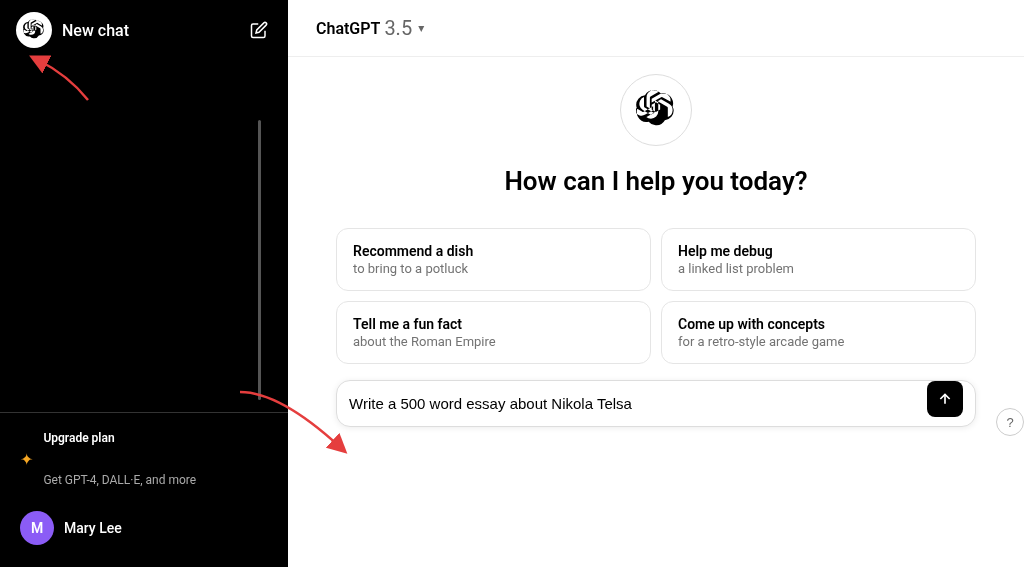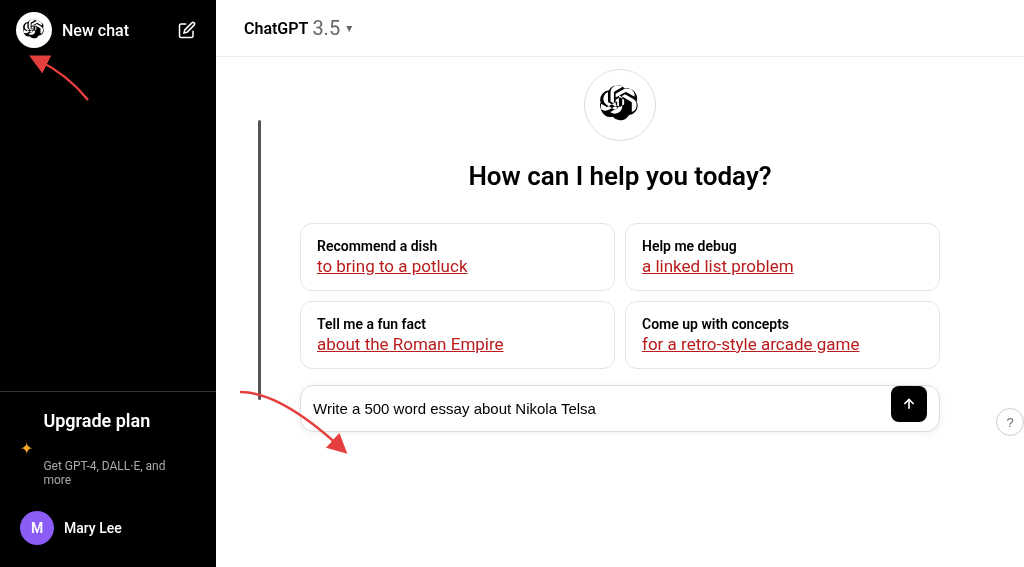--- a/index.html
+++ b/index.html
@@ -7,21 +7,21 @@
       font-family: -apple-system, BlinkMacSystemFont, 'Segoe UI', Roboto, sans-serif;
       width: 1024px;
       height: 567px;
       display: flex;
       overflow: hidden;
       background: #fff;
     }
 
     
     .sidebar {
-      width: 216px;
+      width: 288px;
       background: #000;
       color: #fff;
       display: flex;
       flex-direction: column;
       height: 567px;
       flex-shrink: 0;
       position: relative;
     }
 
     .sidebar-header {
@@ -92,21 +92,21 @@
       margin-bottom: 4px;
     }
 
     .star-icon {
       color: #f5a623;
       font-size: 16px;
     }
 
     .upgrade-text { display: flex; flex-direction: column; }
     .upgrade-title {
-      font-size: 18px;
+      font-size: 12px;
       font-weight: 600;
       color: #fff;
     }
     .upgrade-subtitle {
       font-size: 12px;
       color: #aaa;
       margin-top: 28px;
     }
 
     .user-profile {
@@ -247,24 +247,23 @@
 
     .suggestion-title {
       font-size: 14px;
       font-weight: 600;
       color: #000;
       display: block;
       margin-bottom: 2px;
     }
 
     .suggestion-subtitle {
-      font-size: 17px;
-      color: #b91c1c;
+      font-size: 13px;
+      color: #737373;
       display: block;
-      text-decoration: underline;
     }
 
     
     .input-area {
       width: 100%;
       max-width: 640px;
       position: relative;
     }
 
     .input-wrapper {

